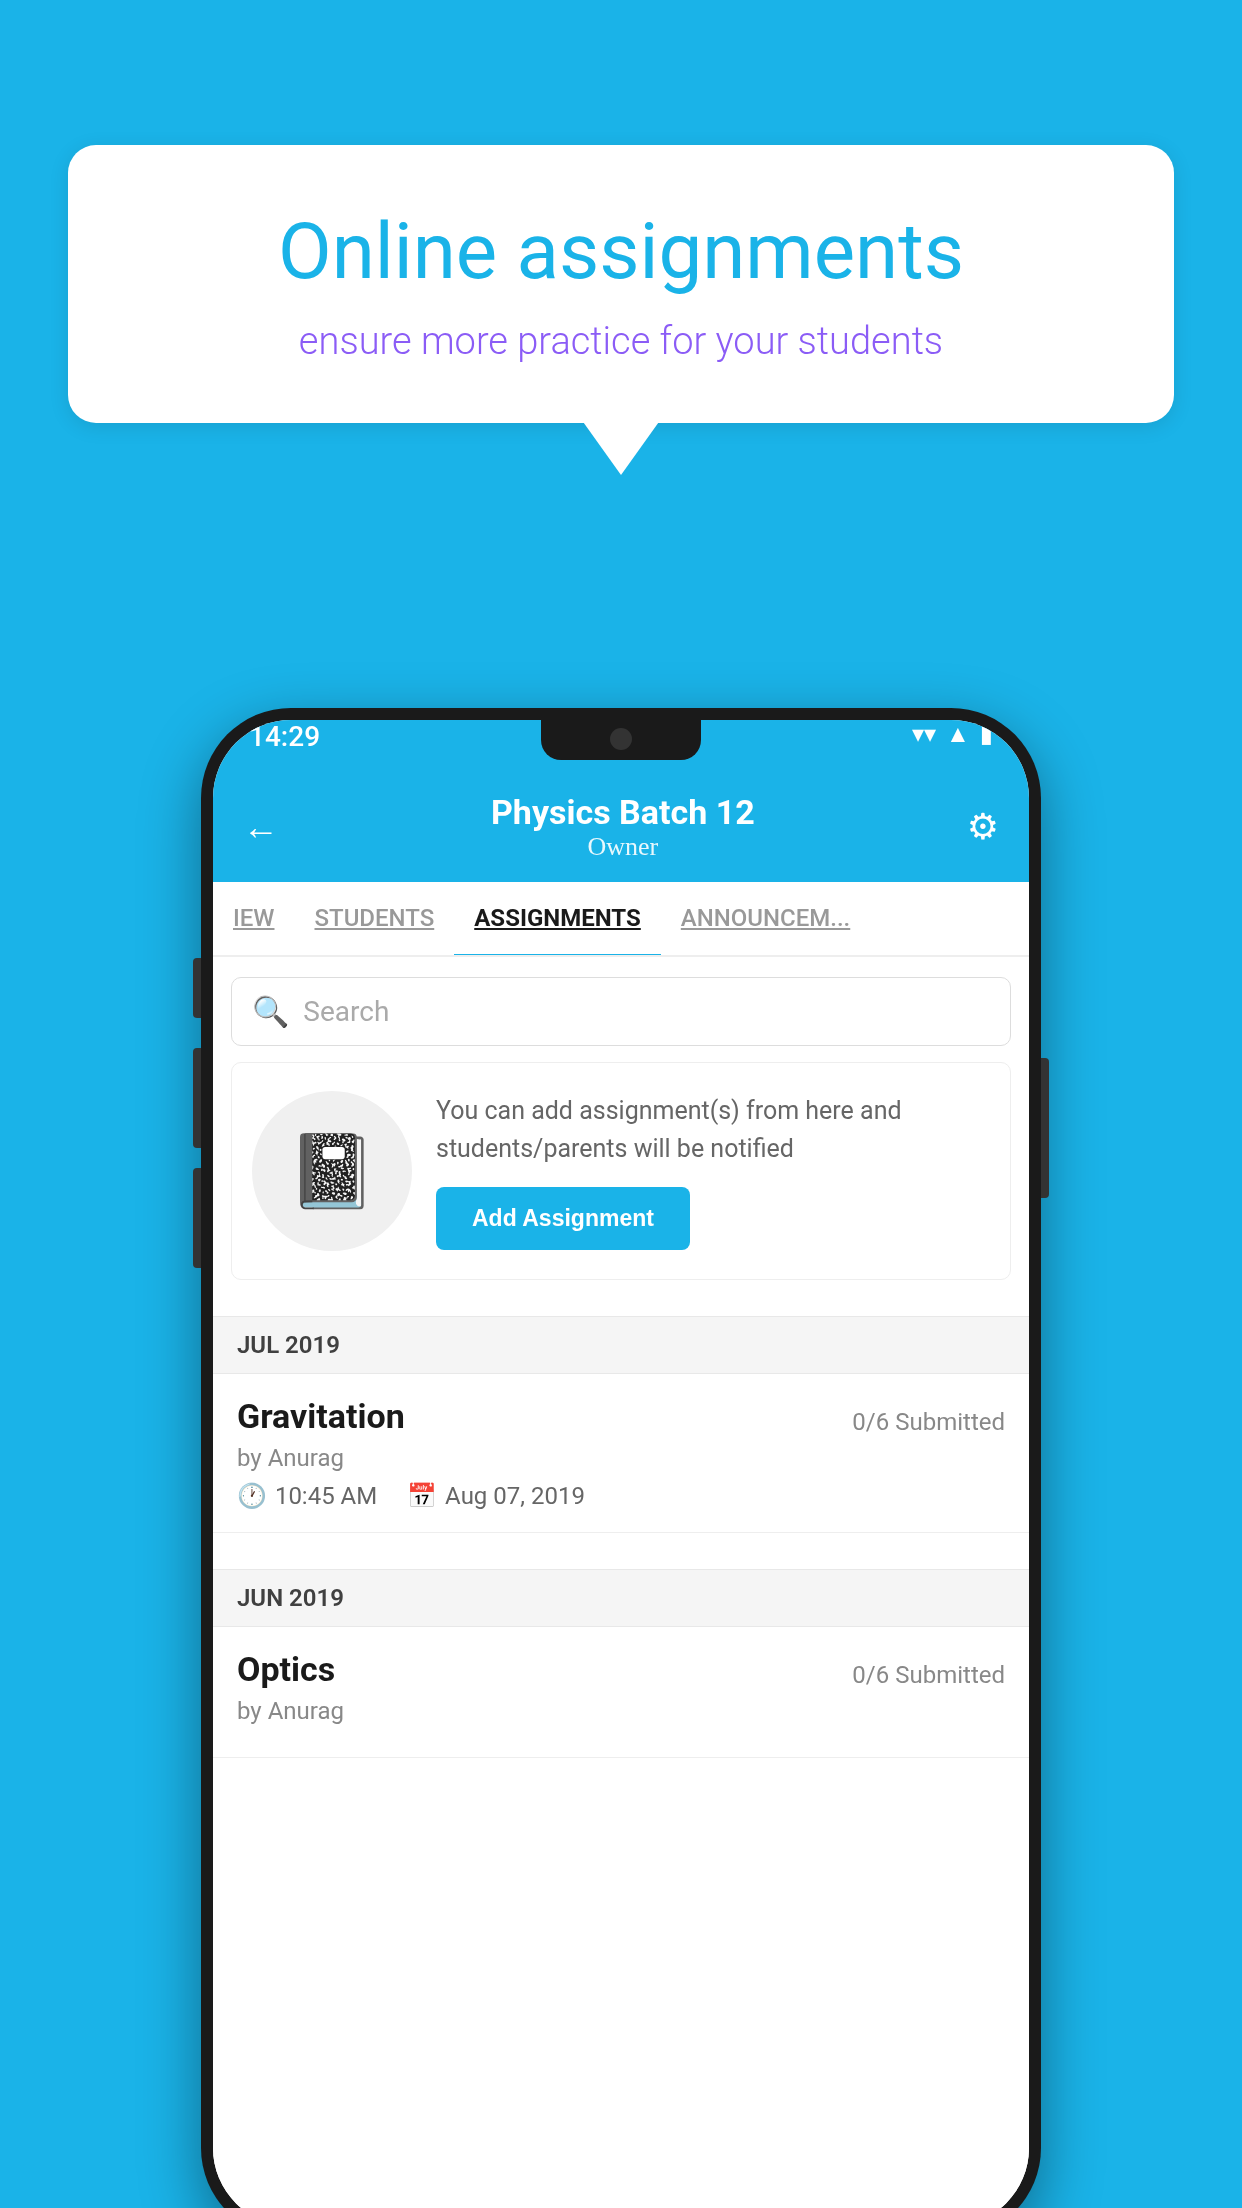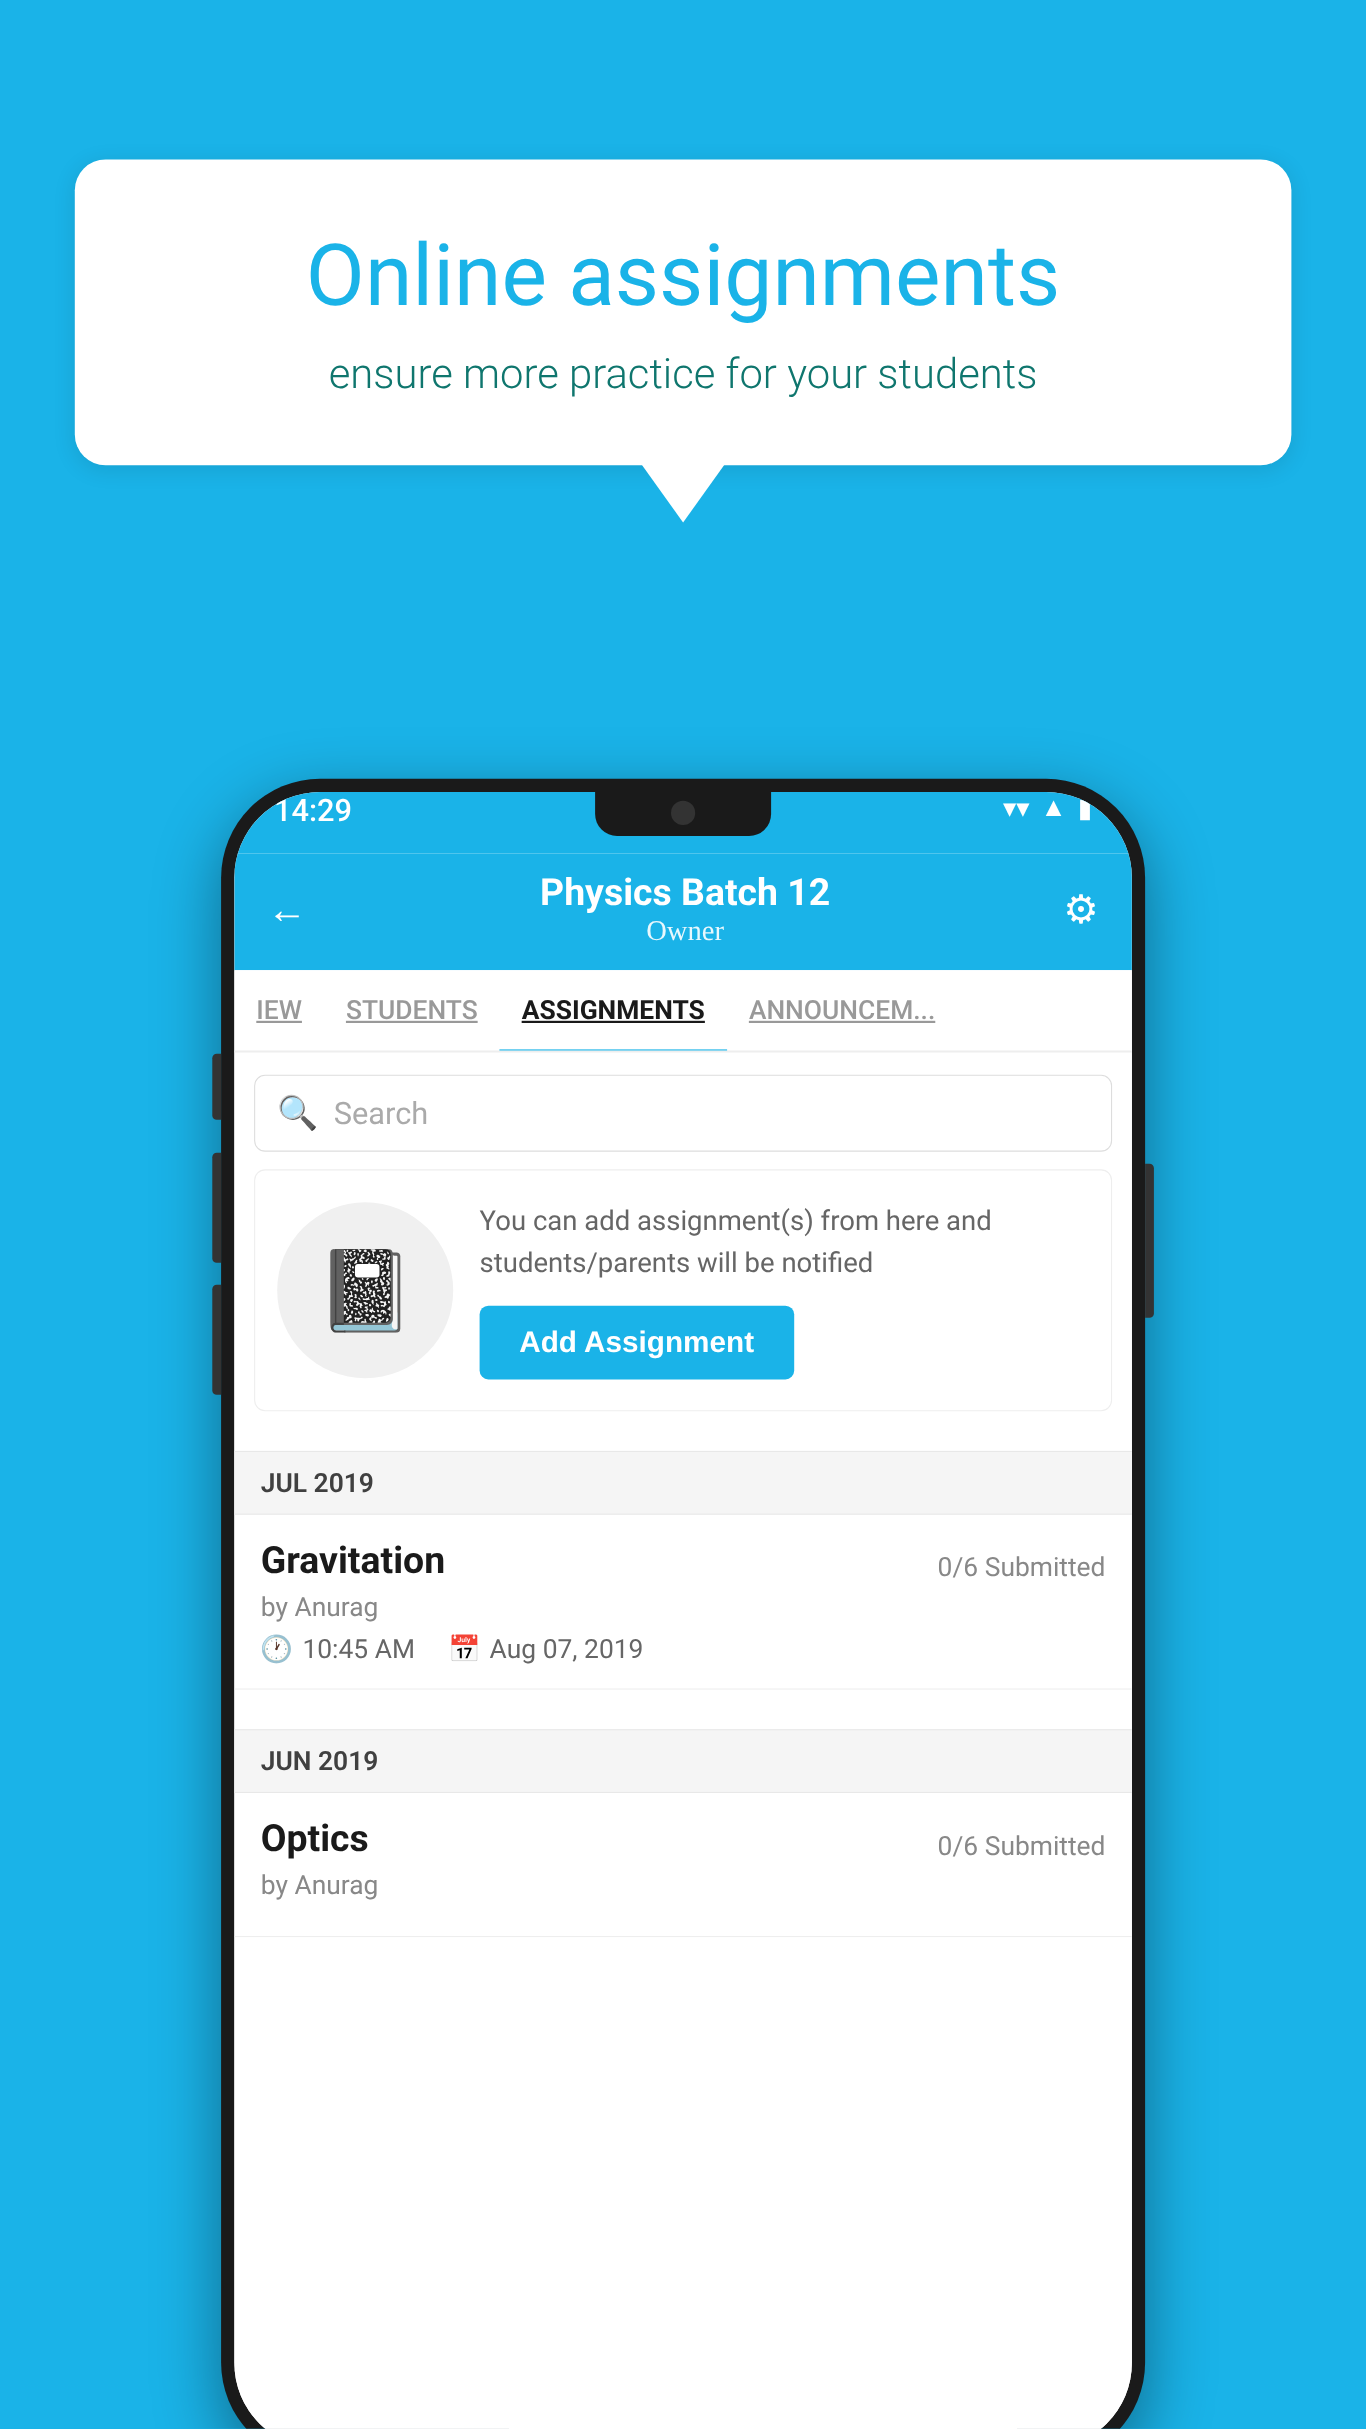--- a/index.html
+++ b/index.html
@@ -46,21 +46,21 @@
     .bubble-title {
       font-size: 78px;
       color: #1ab3e8;
       font-weight: 400;
       margin-bottom: 20px;
       line-height: 1.2;
     }
 
     .bubble-subtitle {
       font-size: 38px;
-      color: #0f766e;
+      color: #8b5cf6;
       font-weight: 300;
     }
 
     
     .phone-frame {
       position: absolute;
       bottom: -30px;
       left: 50%;
       transform: translateX(-50%);
       width: 840px;
@@ -262,21 +262,21 @@
       line-height: 1.5;
       margin-bottom: 20px;
     }
 
     .add-assignment-btn {
       background: #1ab3e8;
       color: white;
       border: none;
       border-radius: 8px;
       padding: 18px 36px;
-      font-size: 27px;
+      font-size: 23px;
       font-weight: 600;
       cursor: pointer;
     }
 
     
     .section-header {
       background: #f5f5f5;
       padding: 14px 24px;
       font-size: 24px;
       color: #404040;

